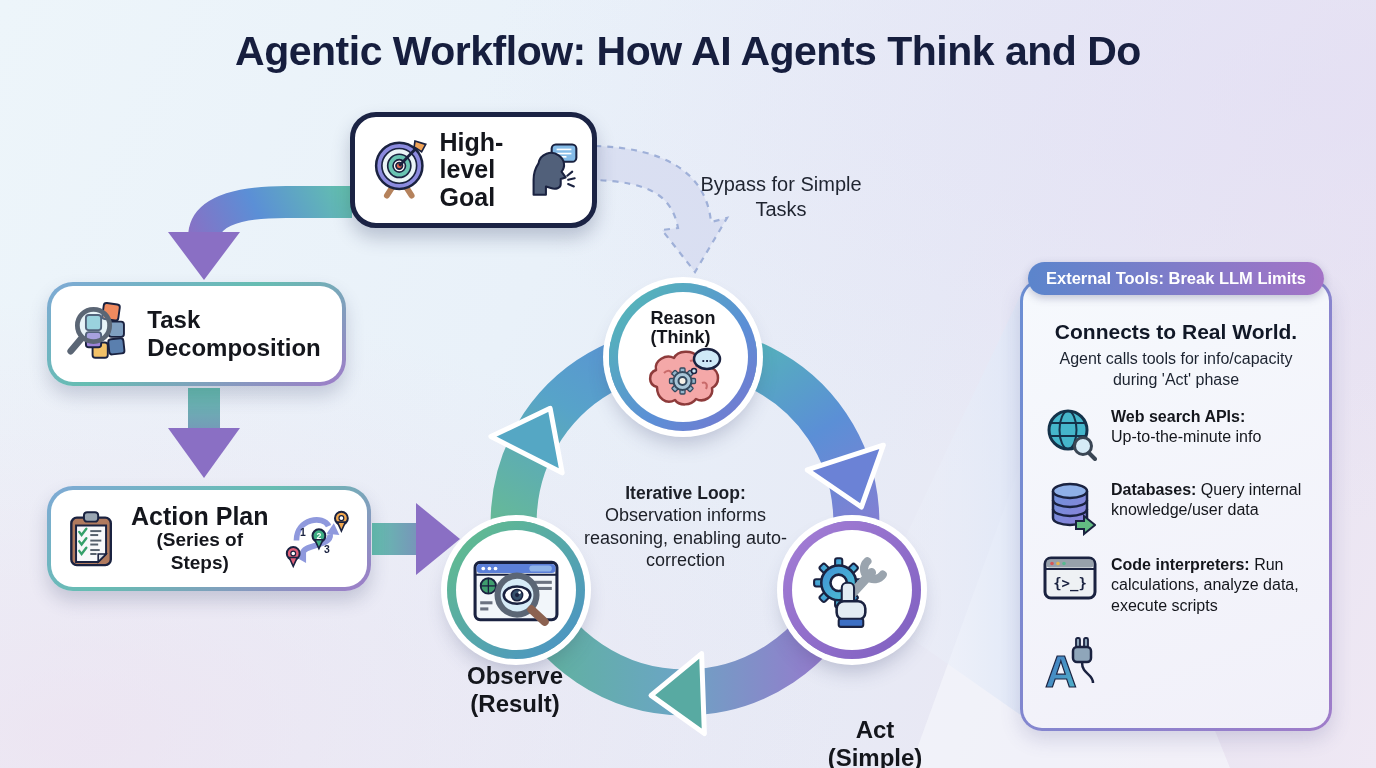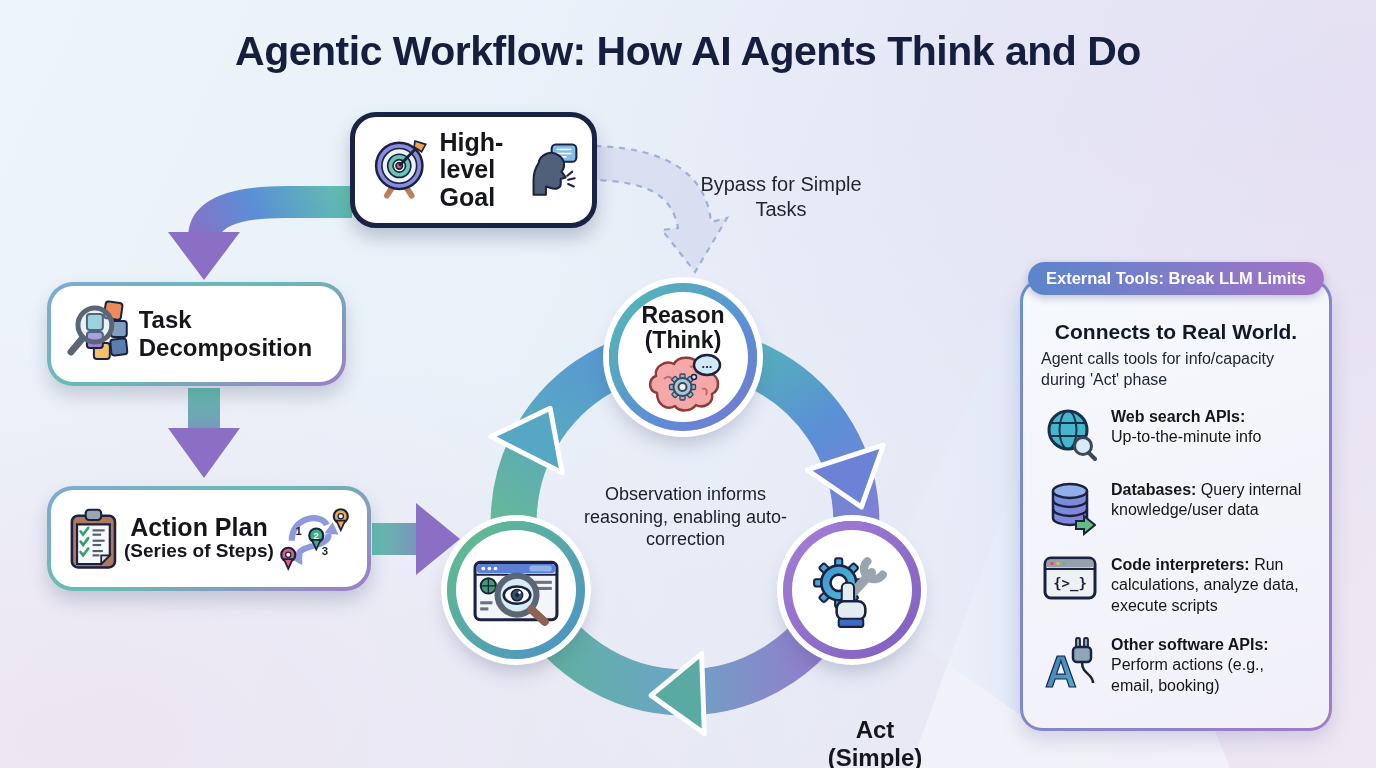--- a/index.html
+++ b/index.html
@@ -16,58 +16,58 @@
   
   .goal-box{position:absolute;left:350px;top:112px;width:247px;height:116px;z-index:2;
     background:#fff;border:5px solid #1b2344;border-radius:26px;box-sizing:border-box;
     display:flex;align-items:center;gap:8px;padding:8px 12px;
     box-shadow:0 10px 18px rgba(40,50,90,.25);}
   .goal-label{width:94px;font-size:25px;font-weight:bold;color:#14161c;line-height:1.1;}
   .gbox{position:absolute;z-index:2;padding:4px;border-radius:26px;box-sizing:border-box;
     background:linear-gradient(150deg,#7fa9d6,#66bdb2 45%,#9f7cc9);
     box-shadow:0 10px 18px rgba(60,70,110,.22);}
   .gbox-inner{background:#fff;border-radius:22px;width:100%;height:100%;box-sizing:border-box;
-    display:flex;align-items:center;gap:0;padding:0 14px;}
+    display:flex;align-items:center;gap:12px;padding:0 14px;}
   .task-box{left:47px;top:282px;width:299px;height:104px;}
   .task-label{font-size:24px;font-weight:bold;color:#14161c;line-height:1.15;width:190px;}
   .plan-box{left:47px;top:486px;width:324px;height:105px;}
   .plan-center{width:168px;text-align:center;color:#14161c;}
   .plan-label{font-size:25px;font-weight:bold;line-height:1.05;}
   .plan-sublabel{font-size:19px;font-weight:bold;line-height:1.2;}
   
   .node{position:absolute;z-index:3;border-radius:50%;box-sizing:border-box;border:9px solid transparent;
     display:flex;flex-direction:column;align-items:center;justify-content:center;
     box-shadow:0 0 0 6px #fff, 0 12px 20px rgba(60,70,110,.28);}
   .node-reason{left:609px;top:283px;width:148px;height:148px;
     background:linear-gradient(#fff,#fff) padding-box,linear-gradient(135deg,#53bdb2,#5b8fd6 60%,#7b74cf) border-box;}
   .node-observe{left:447px;top:521px;width:138px;height:138px;
     background:linear-gradient(#fff,#fff) padding-box,linear-gradient(135deg,#63c08a,#4a90c9) border-box;}
   .node-act{left:783px;top:521px;width:138px;height:138px;
     background:linear-gradient(#fff,#fff) padding-box,linear-gradient(135deg,#a57fd6,#7e5fc0) border-box;}
-  .node-title{font-size:23px;font-weight:bold;color:#14161c;text-align:center;line-height:1.08;margin-top:4px;}
+  .node-title{font-size:18px;font-weight:bold;color:#14161c;line-height:1.08;margin-top:4px;}
   .circle-label{position:absolute;z-index:3;width:190px;text-align:center;
     font-size:24px;font-weight:bold;color:#14161c;line-height:1.15;}
   .observe-label{left:420px;top:662px;}
   .act-label{left:780px;top:676px;margin-top:40px;}
   .loop-center{position:absolute;z-index:2;left:583px;top:483px;width:205px;text-align:center;color:#1c1f27;}
   .loop-center .lc-title{font-size:17.5px;font-weight:bold;}
   .loop-center .lc-desc{font-size:18px;line-height:1.25;}
   .bypass-label{position:absolute;z-index:2;left:695px;top:172px;width:172px;text-align:center;
     font-size:20px;color:#1f2430;line-height:1.25;}
   
   .panel{position:absolute;z-index:2;left:1020px;top:279px;width:312px;height:452px;box-sizing:border-box;
     padding:3px;border-radius:22px;background:linear-gradient(120deg,#6b8fd4,#9f7cc9);
     box-shadow:0 8px 20px rgba(80,80,140,.2);}
   .panel-inner{width:100%;height:100%;box-sizing:border-box;border-radius:19px;
     background:linear-gradient(160deg,#f6f9fd,#f1f0f9);padding:30px 18px 14px 18px;}
   .panel-pill{position:absolute;top:-17px;left:50%;transform:translateX(-50%);white-space:nowrap;
     background:linear-gradient(90deg,#5b85cc,#a473c6);color:#fff;font-size:16.5px;font-weight:bold;
     padding:7px 18px;border-radius:18px;box-shadow:0 3px 8px rgba(70,70,120,.3);}
   .panel-heading{font-size:21px;font-weight:bold;color:#111827;text-align:center;margin-top:8px;}
-  .panel-sub{font-size:16px;color:#1c2330;line-height:1.3;margin-top:5px;}
+  .panel-sub{font-size:16px;color:#1c2330;text-align:center;line-height:1.3;margin-top:5px;}
   .tools{margin-top:16px;display:flex;flex-direction:column;gap:19px;}
   .tool-row{display:flex;align-items:flex-start;gap:12px;}
   .tool-ic{flex:none;width:58px;display:flex;justify-content:center;}
   .tool-text{font-size:16px;color:#14161c;line-height:1.28;width:206px;}
   .tool-label{font-weight:bold;}
   .tool-label.block{display:block;}
 </style>
 </head>
 <body>
 
@@ -303,28 +303,33 @@
         <circle cx="28" cy="34" r="8" fill="#ffffff" stroke="#1a2240" stroke-width="2.5"></circle>
       </g>
       <path d="M 56,13 A 10 10 0 1 0 71,26" fill="none" stroke="#9aa4ae" stroke-width="8" stroke-linecap="round"></path>
       <line x1="60" y1="24" x2="38" y2="48" stroke="#9aa4ae" stroke-width="9" stroke-linecap="round"></line>
       <rect x="31" y="34" width="12" height="26" rx="5" fill="#e3ecf3" stroke="#1a2240" stroke-width="2"></rect>
       <rect x="26" y="52" width="28" height="18" rx="7" fill="#e3ecf3" stroke="#1a2240" stroke-width="2.5"></rect>
       <rect x="28" y="69" width="24" height="8" rx="2" fill="#3c6fc4" stroke="#1a2240" stroke-width="2"></rect>
     </svg>
   </div>
 
+  <div class="circle-label observe-label">
+    <span>Observe</span><br>
+    <span>(Result)</span>
+  </div>
   <div class="circle-label act-label">
     <span>Act</span><br>
     <span>(Simple)</span>
   </div>
 
   <div class="bypass-label">Bypass for Simple Tasks</div>
 
   <div class="loop-center">
+    <div class="lc-title">Iterative Loop:</div>
     <div class="lc-desc">Observation informs reasoning, enabling auto-correction</div>
   </div>
 
   <div class="panel">
     <div class="panel-pill">External Tools: Break LLM Limits</div>
     <div class="panel-inner">
       <div class="panel-heading">Connects to Real World.</div>
       <div class="panel-sub">Agent calls tools for info/capacity during 'Act' phase</div>
       <div class="tools">
 
@@ -394,23 +399,19 @@
                     <stop offset="1" stop-color="#52b8c9"></stop>
                 </linearGradient>
               </defs>
               <text x="2" y="52" font-size="44" font-weight="bold" fill="url(#gA)" stroke="#1a2240" stroke-width="1.2">A</text>
               <rect x="33" y="3" width="4" height="10" rx="1.5" fill="#8fa6ba" stroke="#1a2240" stroke-width="1.8"></rect>
               <rect x="41" y="3" width="4" height="10" rx="1.5" fill="#8fa6ba" stroke="#1a2240" stroke-width="1.8"></rect>
               <rect x="30" y="12" width="18" height="15" rx="4" fill="#8fa6ba" stroke="#1a2240" stroke-width="2.5"></rect>
               <path d="M 39,27 C 39,40 50,38 50,48" fill="none" stroke="#1a2240" stroke-width="2.5"></path>
             </svg>
           </div>
-          <div class="tool-text">
-            <span class="tool-label block">Other software APIs:</span>
-            <span>Perform actions (e.g., email, booking)</span>
-          </div>
         </div>
 
       </div>
     </div>
   </div>
 
 </div>
 
 </body></html>

